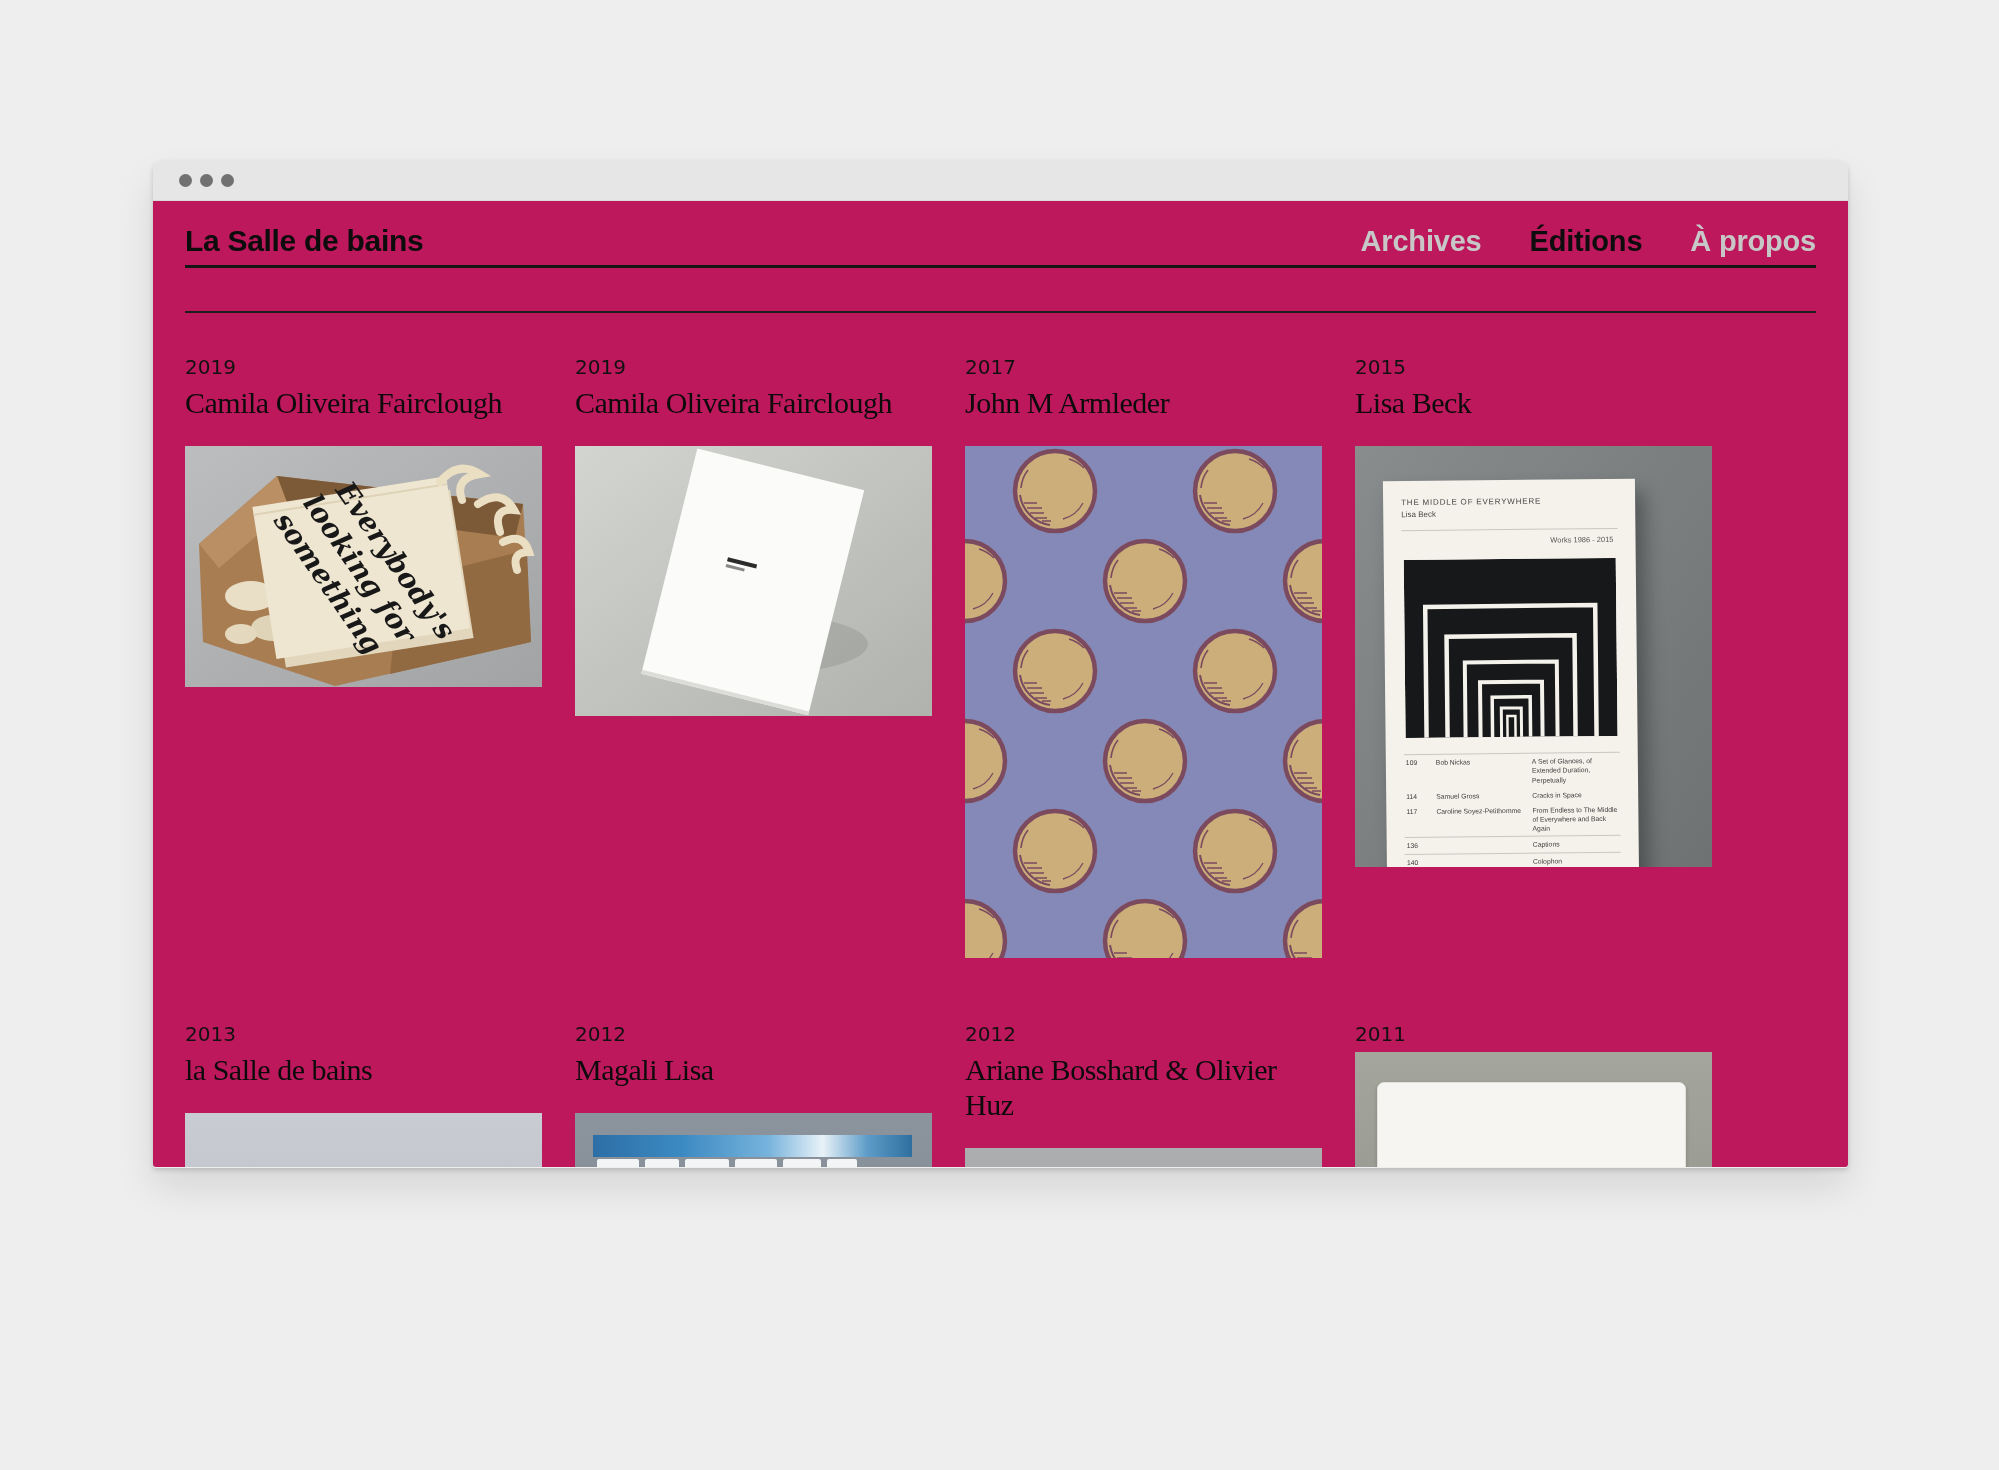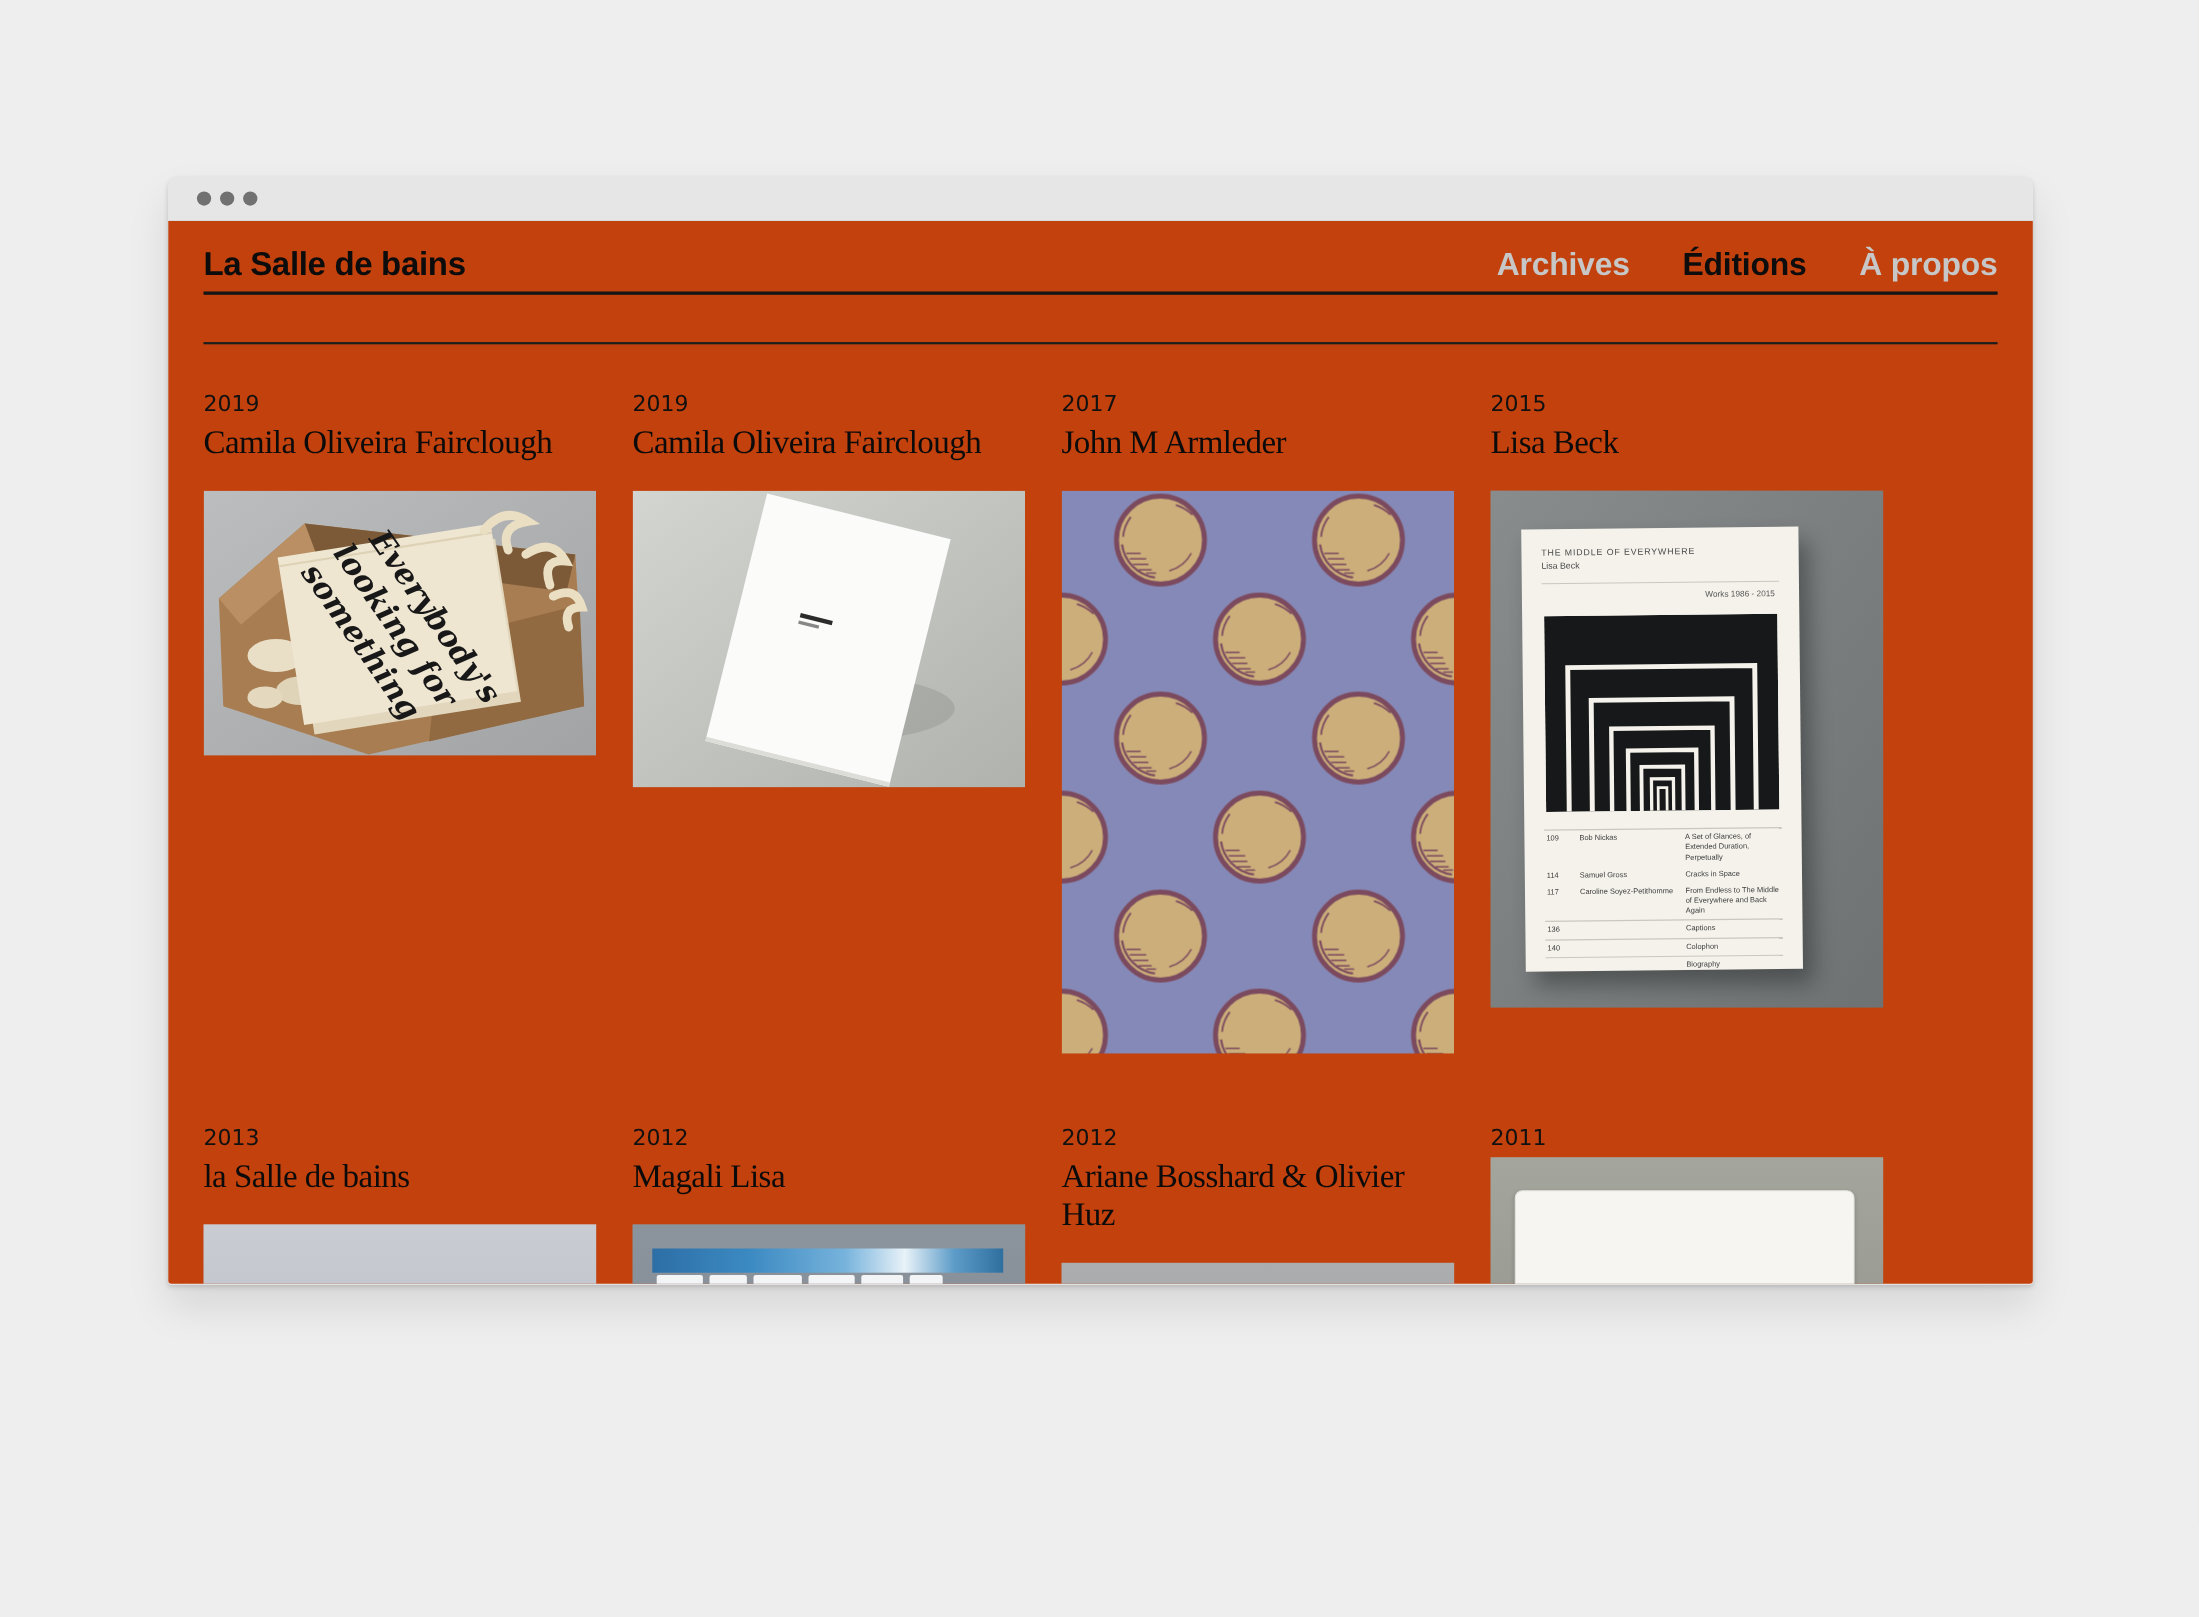--- a/index.html
+++ b/index.html
@@ -6,21 +6,21 @@
   body{background:#eeeeee;font-family:"Liberation Sans", sans-serif;}
   .stage{position:relative;width:1999px;height:1470px;background:#eeeeee;overflow:hidden;}
 
   
   .window{position:absolute;left:153px;top:161px;width:1695px;height:1007px;
           border-radius:9px 9px 3px 3px;
           box-shadow:0 2px 5px rgba(0,0,0,.16), 0 20px 38px rgba(0,0,0,.10);}
   .chrome{height:40px;background:#e6e6e6;border-radius:9px 9px 0 0;border-bottom:1px solid #d9d9d9;
           display:flex;align-items:center;padding-left:26px;gap:8px;box-sizing:border-box;}
   .dot{width:13px;height:13px;border-radius:50%;background:#717171;}
-  .page{background:#c2410c;height:966px;padding:0 32px;overflow:hidden;border-radius:0 0 3px 3px;box-sizing:content-box;}
+  .page{background:#be185d;height:966px;padding:0 32px;overflow:hidden;border-radius:0 0 3px 3px;box-sizing:content-box;}
 
   
   .header{display:flex;justify-content:space-between;align-items:flex-end;
           padding-top:22px;padding-bottom:6px;border-bottom:3px solid #151515;}
   .logo{font-size:30px;line-height:36px;font-weight:bold;letter-spacing:-0.3px;color:#0c0c0c;}
   .nav{display:flex;gap:48px;}
   .nav-item{font-size:29px;line-height:36px;font-weight:bold;letter-spacing:-0.2px;color:#c7c7c7;cursor:pointer;}
   .nav-item.active{color:#0d0d0d;}
   .subrule{height:43px;border-bottom:2px solid #1d1d1d;}
 
@@ -37,21 +37,21 @@
   .mg-band{position:absolute;left:18px;right:20px;top:22px;height:22px;
            background:linear-gradient(90deg,#2d6ea6 0%,#3c8ac2 28%,#77b3dc 55%,#e8f2f8 72%,#5d9cc8 86%,#2f6f9f 100%);}
   .mg-letters{position:absolute;left:22px;top:46px;display:flex;gap:6px;}
   .mg-letters div{height:28px;background:#f2f4f5;border-radius:2px;}
   .ph-ariane{height:200px;background:linear-gradient(180deg,#abadaf,#9fa1a3);}
   .ph-vadi{height:270px;background:linear-gradient(180deg,#a4a69d,#90928a);}
   .vadi-book{position:absolute;left:22px;right:26px;top:30px;height:230px;background:#f6f5f1;
              border-radius:7px 7px 0 0;border:1px solid #e3e2de;box-shadow:0 2px 4px rgba(0,0,0,.18);}
 
   
-  .lb{height:470px;background:linear-gradient(125deg,#888c8d,#6e7273);}
+  .lb{height:421px;background:linear-gradient(125deg,#888c8d,#6e7273);}
   .lb-book{position:absolute;left:30px;top:34px;width:252px;height:402px;background:#f4f2eb;
            transform:rotate(-0.6deg);box-shadow:9px 13px 20px rgba(0,0,0,.33);
            padding:16px 18px;box-sizing:border-box;color:#4a4a4a;}
   .lb-title{font-size:8px;letter-spacing:.8px;line-height:1.45;text-transform:uppercase;}
   .lb-author{font-size:8px;line-height:1.45;margin-bottom:10px;}
   .lb-rule{border-top:1px solid #c9c7c0;margin:0 0 6px 0;}
   .lb-works{text-align:right;font-size:7.5px;color:#555;margin:0 4px 14px 0;}
   .lb-tunnel{display:block;margin:4px auto 0 auto;}
   .lb-toc{margin-top:16px;font-size:6.8px;line-height:1.35;color:#3c3c3c;}
   .lb-row{display:flex;padding:3px 2px;}

